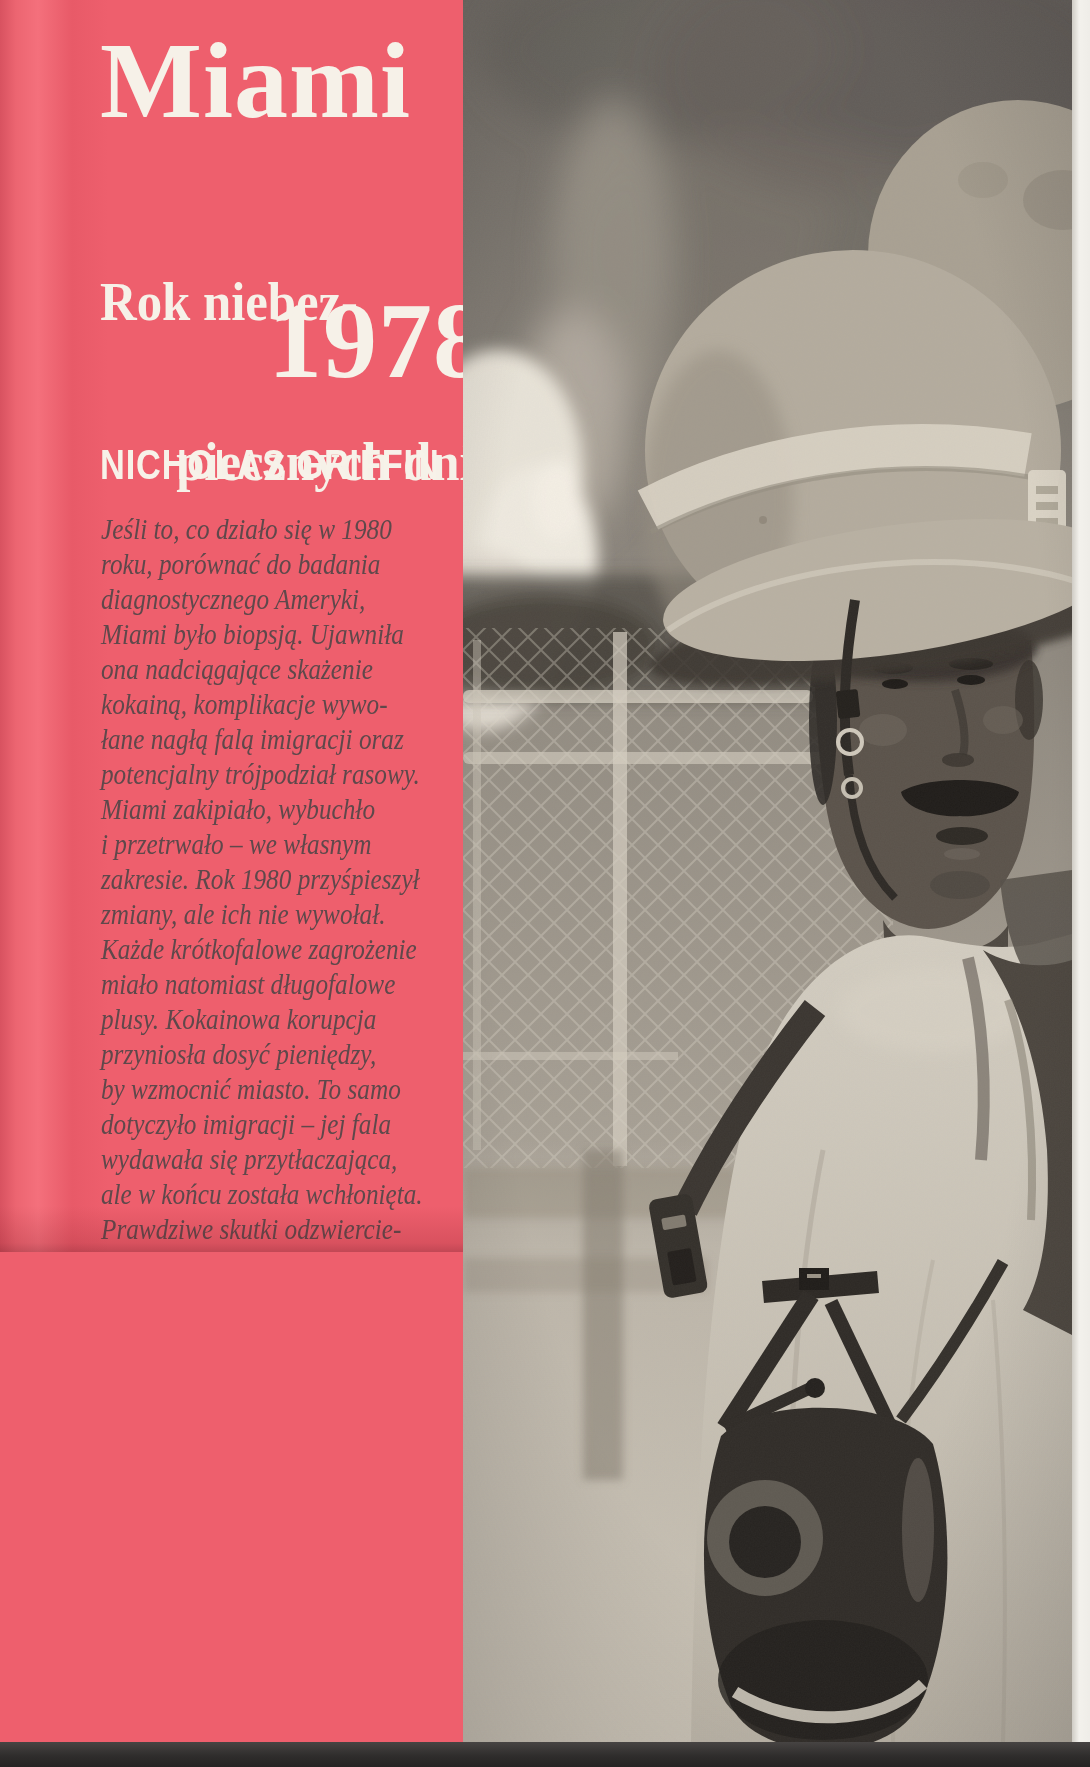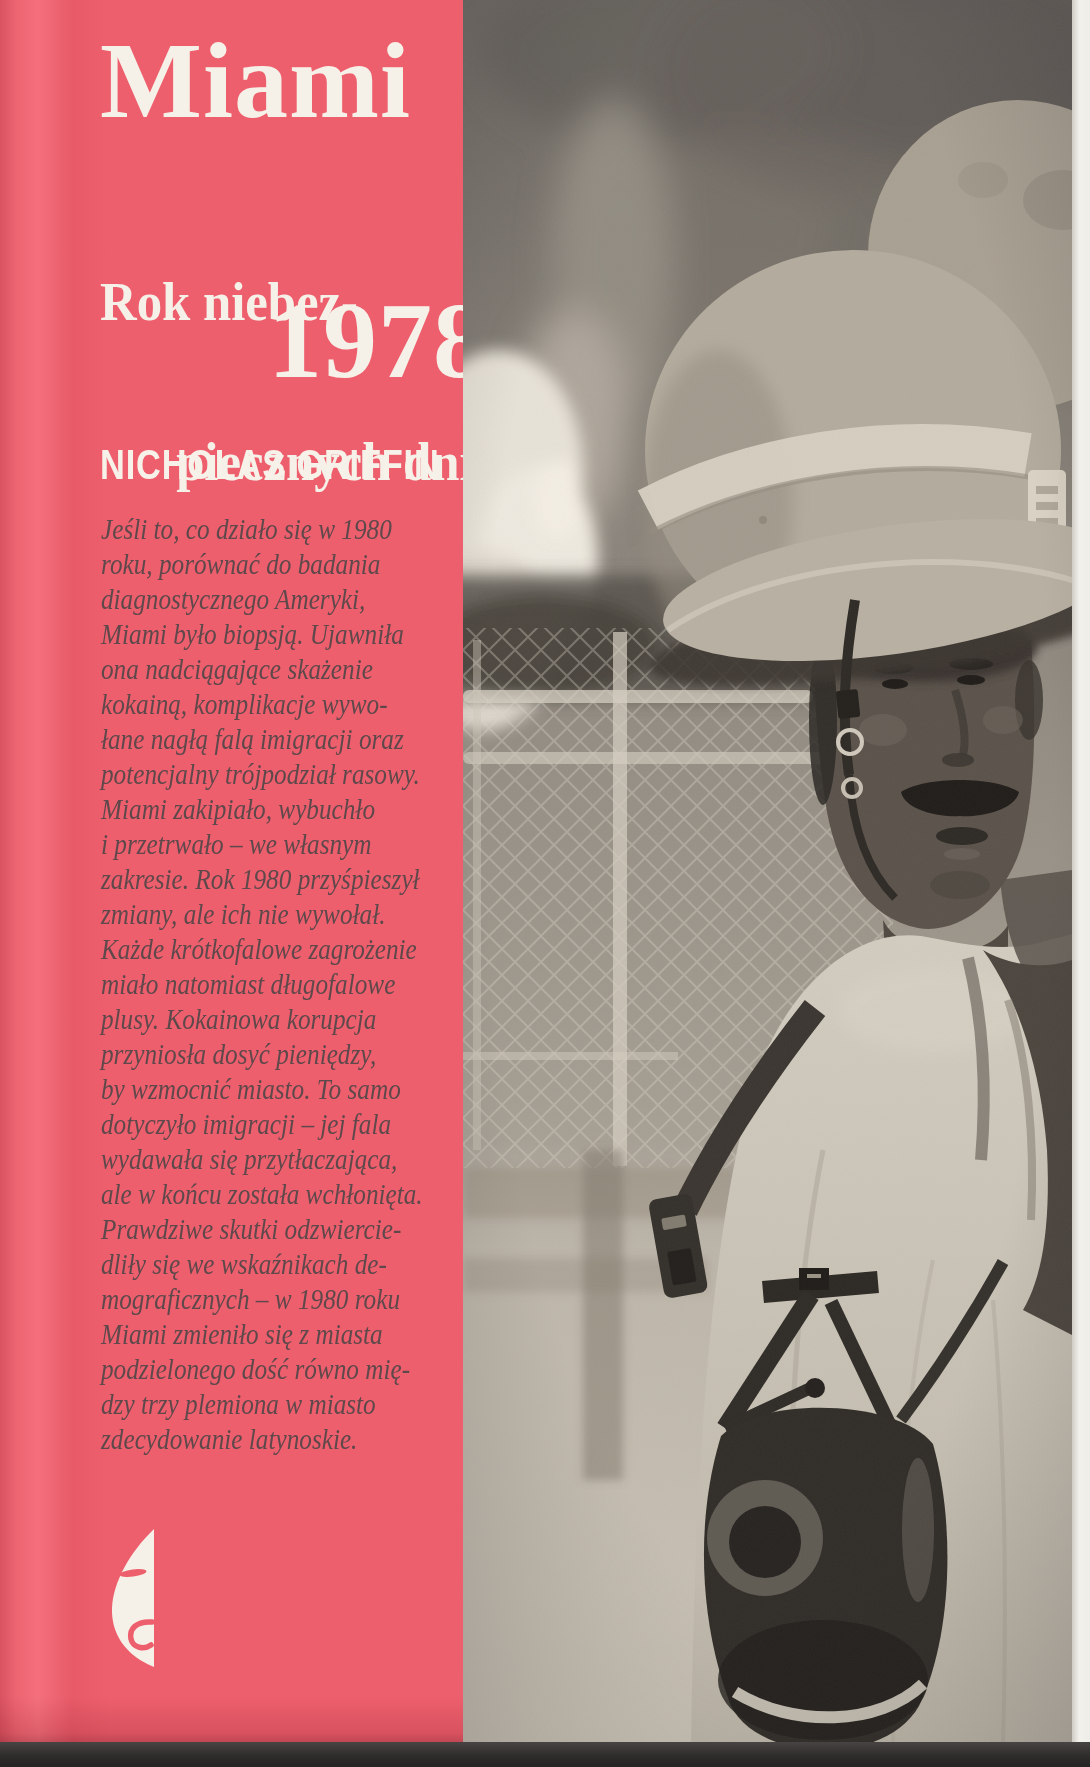--- a/index.html
+++ b/index.html
@@ -5,21 +5,21 @@
   html,body{margin:0;padding:0;background:#222;}
   .book{
     position:relative;
     width:1090px;height:1767px;
     overflow:hidden;
     background:#ee5f6d;
     font-family:"Liberation Serif","DejaVu Serif",serif;
   }
   
   .panel{
-    position:absolute;left:0;top:0;width:463px;height:1742px;
+    position:absolute;left:0;top:0;width:463px;height:1252px;
     background:linear-gradient(90deg,#d85260 0px,#ec6571 16px,#f4707c 38px,#e85a68 72px,#ee5f6d 108px,#ee5f6d 100%);
     overflow:hidden;
   }
   .panel::after{ 
     content:"";position:absolute;left:0;bottom:0;width:100%;height:46px;
     background:linear-gradient(180deg,rgba(0,0,0,0) 0,rgba(120,20,30,.18) 80%,rgba(80,10,20,.28) 100%);
   }
   .title{
     position:absolute;left:100px;top:16px;
     font-size:108px;line-height:130px;font-weight:bold;

